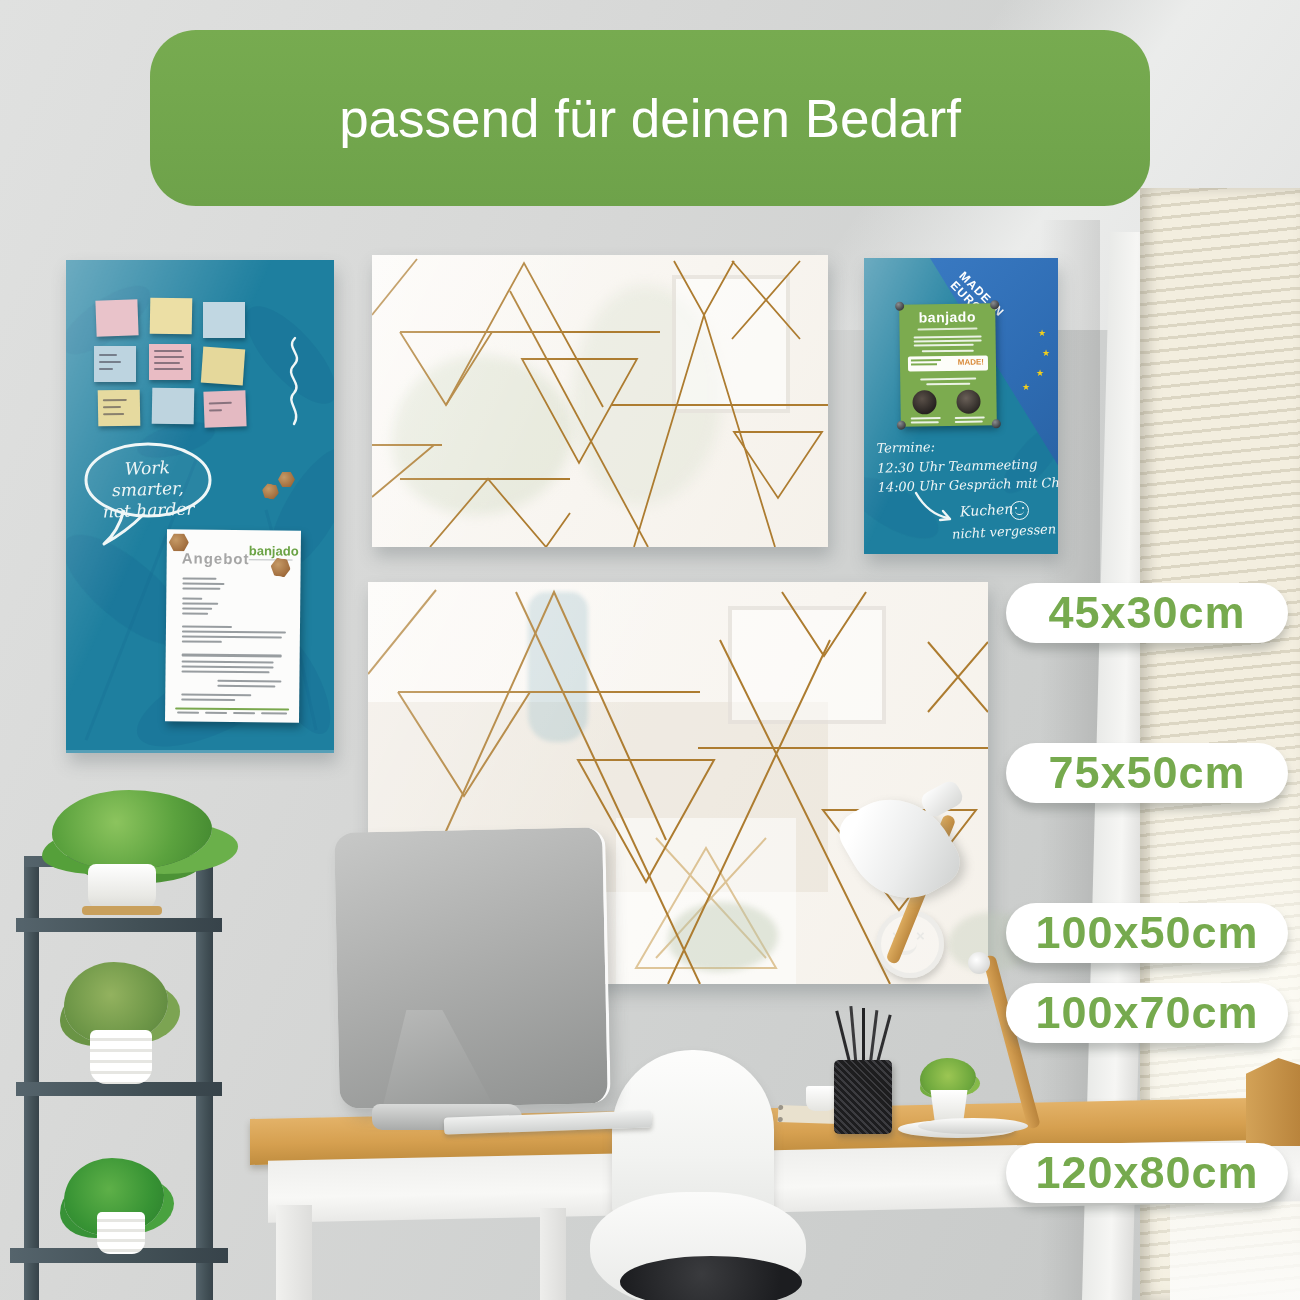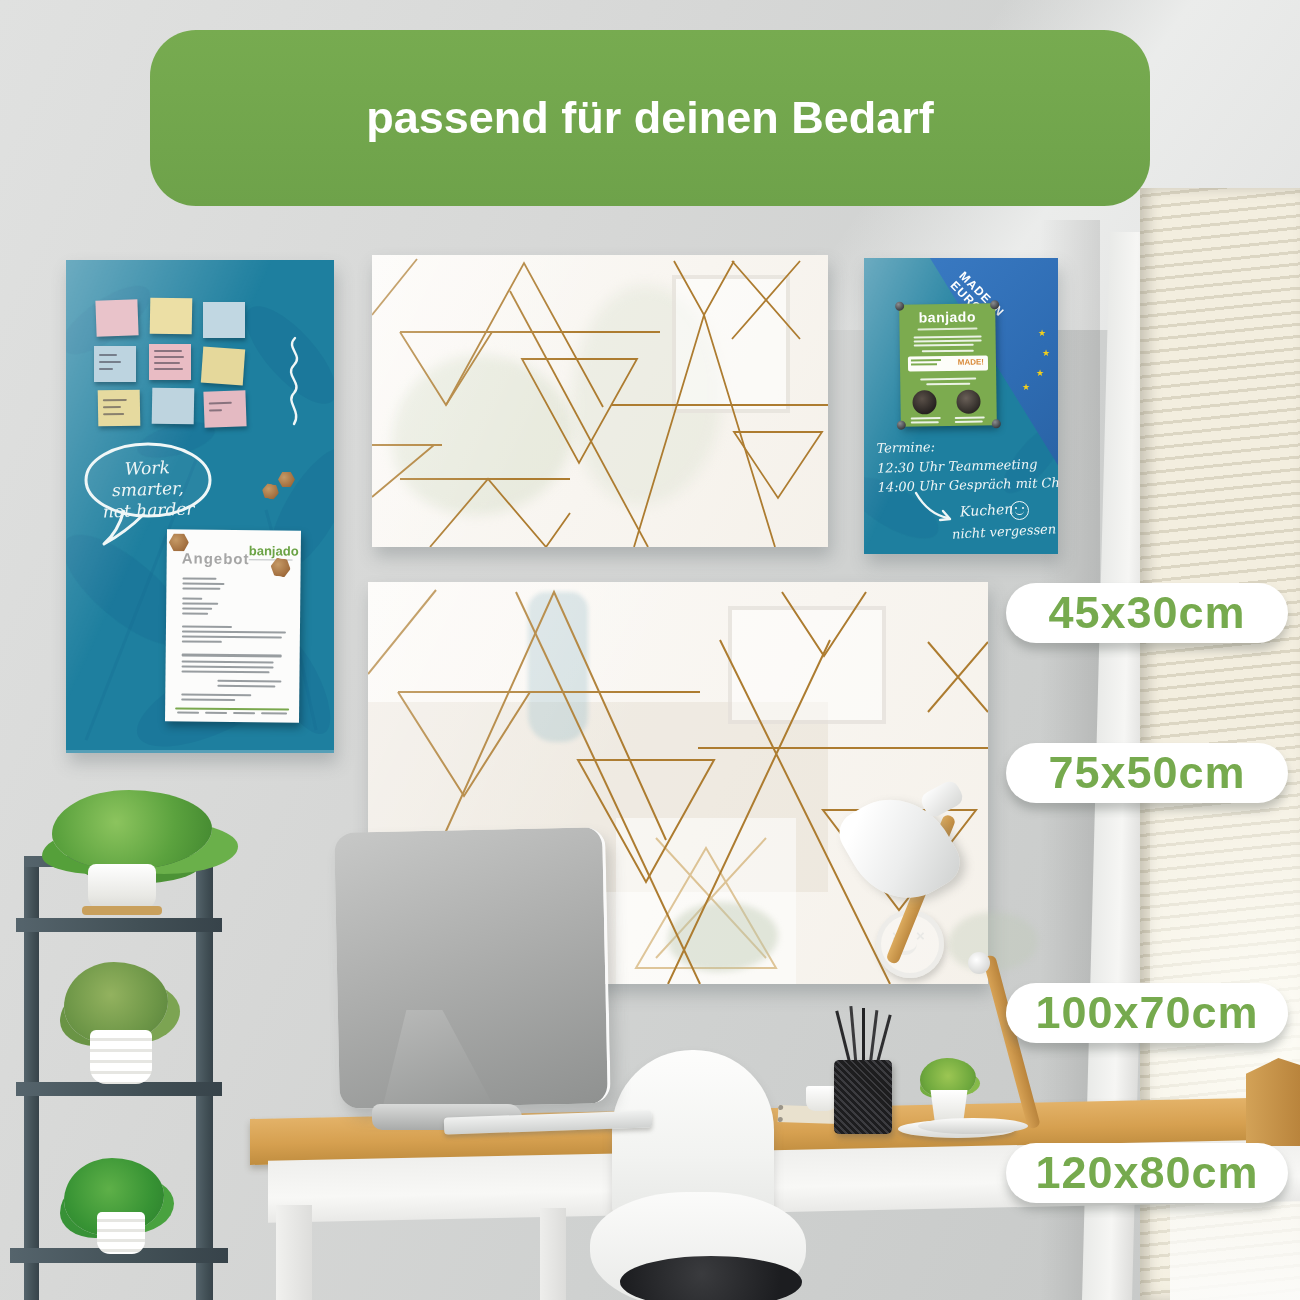--- a/index.html
+++ b/index.html
@@ -5,21 +5,21 @@
   html,body{margin:0;padding:0;background:#9a9a9a;}
   #scene{position:relative;width:1300px;height:1300px;overflow:hidden;
          font-family:"Liberation Sans",sans-serif;
          background:linear-gradient(115deg,#e0e1e0 0%,#d6d7d6 38%,#cfd1d0 62%,#c6c8c7 100%);}
   .abs{position:absolute;}
   
   .banner{left:150px;top:30px;width:1000px;height:176px;border-radius:46px;
           background:linear-gradient(180deg,#77ab50 0%,#6ea24a 100%);
           display:flex;flex-direction:column;align-items:center;justify-content:center;gap:6px;}
   .banner .t1{color:#fff;font-weight:bold;font-size:63px;letter-spacing:1px;}
-  .banner .t2{color:#fff;font-weight:bold;font-size:45px;}
+  .banner .t2{color:#fff;font-weight:normal;font-size:53px;}
   .pill{left:1006px;width:282px;height:60px;border-radius:31px;background:#fff;
         box-shadow:0 7px 10px rgba(95,100,98,.35);display:flex;align-items:center;justify-content:center;}
   .pill span{color:#76aa4e;font-weight:bold;font-size:45px;letter-spacing:1px;}
   
   .board{box-shadow:3px 10px 16px rgba(88,98,104,.30);}
   .teal{background:radial-gradient(circle at 42% 38%,#2489a9 0%,#1e7f9f 55%,#1a７391 100%);
         background-color:#1e7f9f;}
   .whiteboard{background:linear-gradient(120deg,#fcfaf7 0%,#f8f5f0 55%,#f5f1ea 100%);}
   .sheen{left:0;top:0;right:0;bottom:0;background:linear-gradient(115deg,rgba(255,255,255,.35),rgba(255,255,255,0) 42%);pointer-events:none;}
   .note{width:42px;height:36px;box-shadow:1px 3px 4px rgba(0,30,40,.35);}
@@ -366,20 +366,23 @@
   </div>
 
   <div class="abs" style="left:1246px;top:1058px;width:54px;height:88px;background:linear-gradient(90deg,#d3a257,#b9843c);clip-path:polygon(0 18%,60% 0,100% 8%,100% 100%,0 100%);"></div>
 
   <div class="abs pill" style="top:583px;">
       <span>45x30cm</span>
     </div>
   <div class="abs pill" style="top:743px;">
       <span>75x50cm</span>
     </div>
+  <div class="abs pill" style="top:903px;">
+      <span>100x50cm</span>
+    </div>
   <div class="abs pill" style="top:983px;">
       <span>100x70cm</span>
     </div>
   <div class="abs pill" style="top:1143px;">
       <span>120x80cm</span>
     </div>
 
   <div class="abs banner">
     <div class="t2">passend für deinen Bedarf</div>
   </div>

